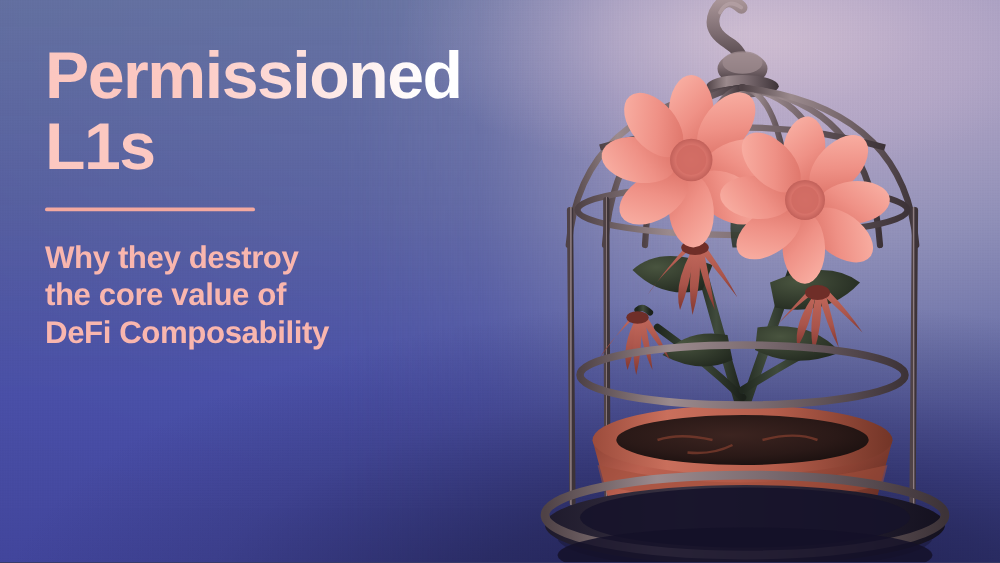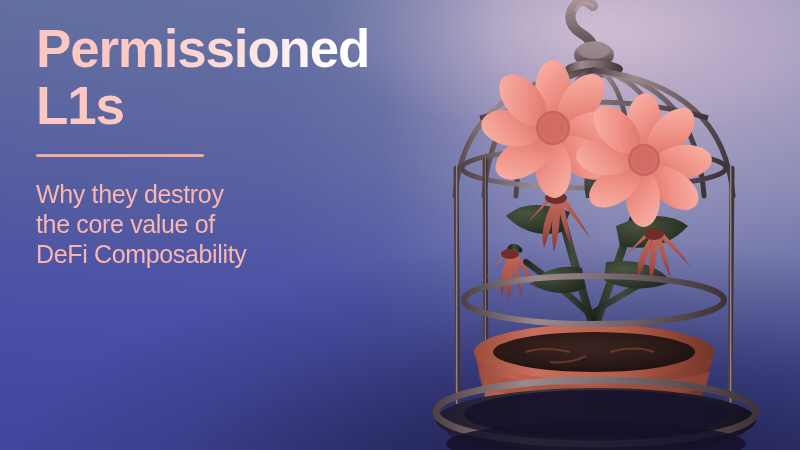--- a/index.html
+++ b/index.html
@@ -38,21 +38,21 @@
   }
   .bg-noise {
     position: absolute; inset: 0;
     opacity: .16;
     background-image:
       repeating-linear-gradient(0deg,  rgba(255,255,255,.045) 0 1px, rgba(0,0,0,0) 1px 2px),
       repeating-linear-gradient(90deg, rgba(0,0,0,.05) 0 1px, rgba(0,0,0,0) 1px 2px);
   }
 
   
-  .text-block { position: absolute; left: 36px; top: 20px; width: 400px; }
+  .text-block { position: absolute; left: 36px; top: 32px; width: 400px; }
 
   .title {
     margin: 0;
     font-size: 53px;
     font-weight: 700;
     line-height: 57px;
     letter-spacing: -1.2px;
     white-space: pre-line;
     background-image: linear-gradient(100deg, #fcc7c0 0%, #fcc9c2 26%, #fdd9d5 44%, #fdeae8 58%, #ffffff 74%, #ffffff 100%);
     -webkit-background-clip: text;
@@ -63,21 +63,21 @@
   .divider {
     margin-top: 20px;
     width: 168px; height: 3px;
     background: #f4a9a0;
     border-radius: 2px;
   }
   .subtitle {
     margin: 0;
     margin-top: 22px;
     font-size: 25px;
-    font-weight: 400;
+    font-weight: 700;
     line-height: 30px;
     letter-spacing: -0.35px;
     color: #f9b6ae;
     white-space: pre-line;
   }
 
   
   .art { position: absolute; left: 410px; top: 0; width: 390px; height: 450px; }
   .art svg { display: block; width: 100%; height: 100%; }
 </style>

